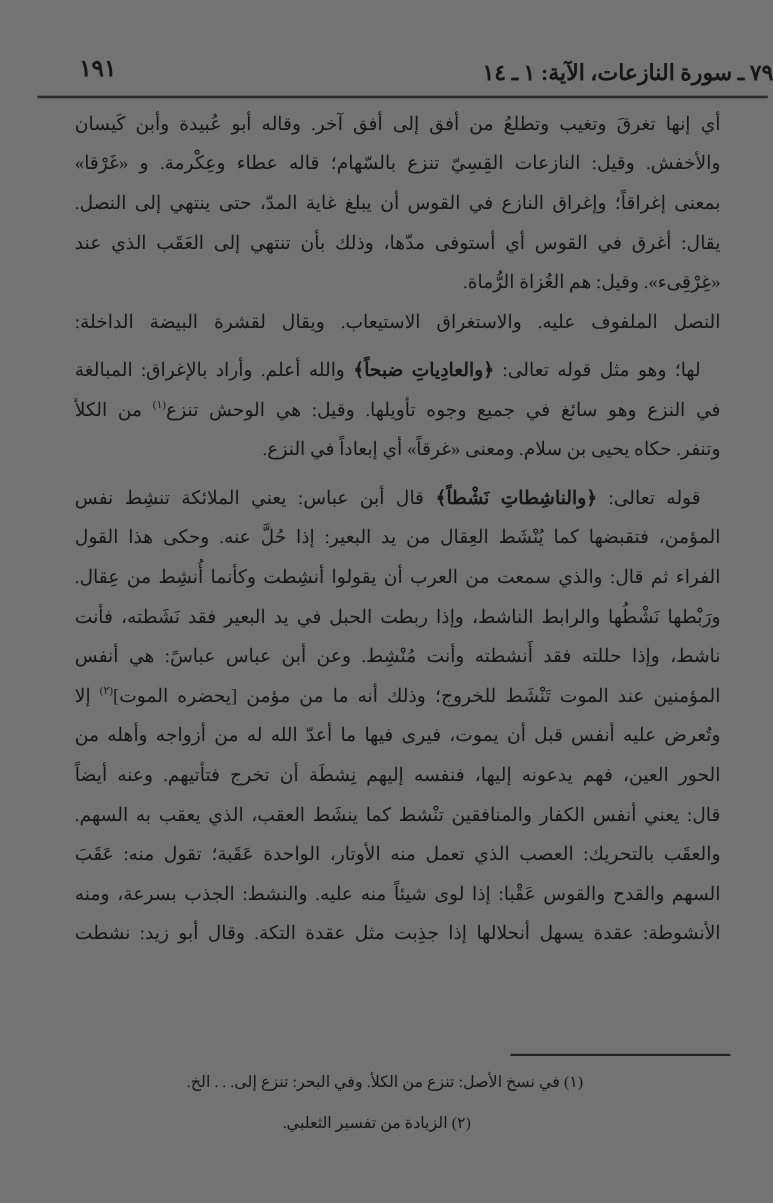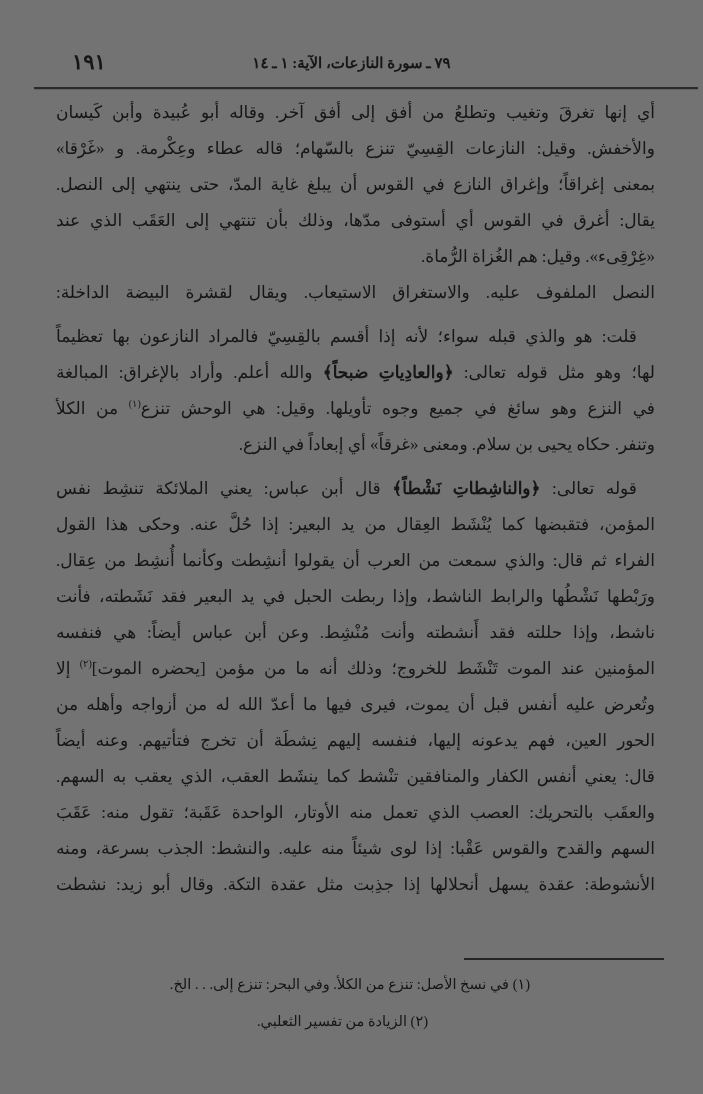--- a/index.html
+++ b/index.html
@@ -15,29 +15,29 @@
   }
   
   .header { position:absolute; top:48px; left:0; right:0; height:36px; }
   .page-num {
     position:absolute; left:72px; top:2px;
     font-size:21px; font-weight:bold; letter-spacing:1px;
     direction:ltr;
   }
   .header-title {
     position:absolute; left:0; right:0; top:6px;
-    text-align:center; font-size:15px; font-weight:bold;
+    font-size:20px; font-weight:bold;
   }
   .header-rule {
     position:absolute; top:87px; left:34px; right:5px;
     height:2px; background:#2a2a2a;
     box-shadow:0 1px 0 rgba(42,42,42,.25);
   }
   
-  .body-text { position:absolute; top:95px; right:48px; left:56px; }
+  .body-text { position:absolute; top:95px; right:48px; left:68px; }
   .para { margin:0; }
   .para + .para { margin-top:8px; }
   .line {
     font-size:17px; line-height:36px;
     text-align:justify; text-align-last:justify;
   }
   .line.end { text-align-last:right; }
   .para.indented > .line:first-child { text-indent:18px; }
   .line b { font-weight:700; }
   sup {
@@ -72,31 +72,30 @@
   <div class="body-text">
       <div class="para">
         <div class="line"><span>أي إنها تغرقَ وتغيب وتطلعُ من أفق إلى أفق آخر. وقاله أبو عُبيدة وأبن كَيسان</span></div>
         <div class="line"><span>والأخفش. وقيل: النازعات القِسِيّ تنزع بالسّهام؛ قاله عطاء وعِكْرمة. و «غَرْقا»</span></div>
         <div class="line"><span>بمعنى إغراقاً؛ وإغراق النازع في القوس أن يبلغ غاية المدّ، حتى ينتهي إلى النصل.</span></div>
         <div class="line"><span>يقال: أغرق في القوس أي أستوفى مدّها، وذلك بأن تنتهي إلى العَقَب الذي عند</span></div>
         <div class="line end"><span>«غِرْقِىء». وقيل: هم الغُزاة الرُّماة.</span></div>
         <div class="line"><span>النصل الملفوف عليه. والاستغراق الاستيعاب. ويقال لقشرة البيضة الداخلة:</span></div>
       </div>
       <div class="para indented">
-        <div class="line"><span>قلت: هو والذي قبله سواء؛ لأنه إذا أقسم بالقِسِيّ فالمراد النازعون بها تعظيماً</span></div>
         <div class="line"><span>لها؛ وهو مثل قوله تعالى: </span><b>﴿والعادِياتِ ضبحاً﴾</b><span> والله أعلم. وأراد بالإغراق: المبالغة</span></div>
         <div class="line"><span>في النزع وهو سائغ في جميع وجوه تأويلها. وقيل: هي الوحش تنزع</span><sup>(١)</sup><span> من الكلأ</span></div>
         <div class="line end"><span>وتنفر. حكاه يحيى بن سلام. ومعنى «غرقاً» أي إبعاداً في النزع.</span></div>
       </div>
       <div class="para indented">
         <div class="line"><span>قوله تعالى: </span><b>﴿والناشِطاتِ نَشْطاً﴾</b><span> قال أبن عباس: يعني الملائكة تنشِط نفس</span></div>
         <div class="line"><span>المؤمن، فتقبضها كما يُنْشَط العِقال من يد البعير: إذا حُلَّ عنه. وحكى هذا القول</span></div>
         <div class="line"><span>الفراء ثم قال: والذي سمعت من العرب أن يقولوا أنشِطت وكأنما أُنشِط من عِقال.</span></div>
         <div class="line"><span>ورَبْطها نَشْطُها والرابط الناشط، وإذا ربطت الحبل في يد البعير فقد نَشَطته، فأنت</span></div>
-        <div class="line"><span>ناشط، وإذا حللته فقد أَنشطته وأنت مُنْشِط. وعن أبن عباس أيضاً: هي فنفسه</span></div>
+        <div class="line"><span>ناشط، وإذا حللته فقد أَنشطته وأنت مُنْشِط. وعن أبن عباس عباسً: هي أنفس</span></div>
         <div class="line"><span>المؤمنين عند الموت تَنْشَط للخروج؛ وذلك أنه ما من مؤمن [يحضره الموت]</span><sup>(٢)</sup><span> إلا</span></div>
         <div class="line"><span>وتُعرض عليه أنفس قبل أن يموت، فيرى فيها ما أعدّ الله له من أزواجه وأهله من</span></div>
         <div class="line"><span>الحور العين، فهم يدعونه إليها، فنفسه إليهم نِشطَة أن تخرج فتأتيهم. وعنه أيضاً</span></div>
         <div class="line"><span>قال: يعني أنفس الكفار والمنافقين تنْشط كما ينشَط العقب، الذي يعقب به السهم.</span></div>
         <div class="line"><span>والعقَب بالتحريك: العصب الذي تعمل منه الأوتار، الواحدة عَقَبة؛ تقول منه: عَقَبَ</span></div>
         <div class="line"><span>السهم والقدح والقوس عَقْبا: إذا لوى شيئاً منه عليه. والنشط: الجذب بسرعة، ومنه</span></div>
         <div class="line"><span>الأنشوطة: عقدة يسهل أنحلالها إذا جذِبت مثل عقدة التكة. وقال أبو زيد: نشطت</span></div>
       </div>
     </div>
 

